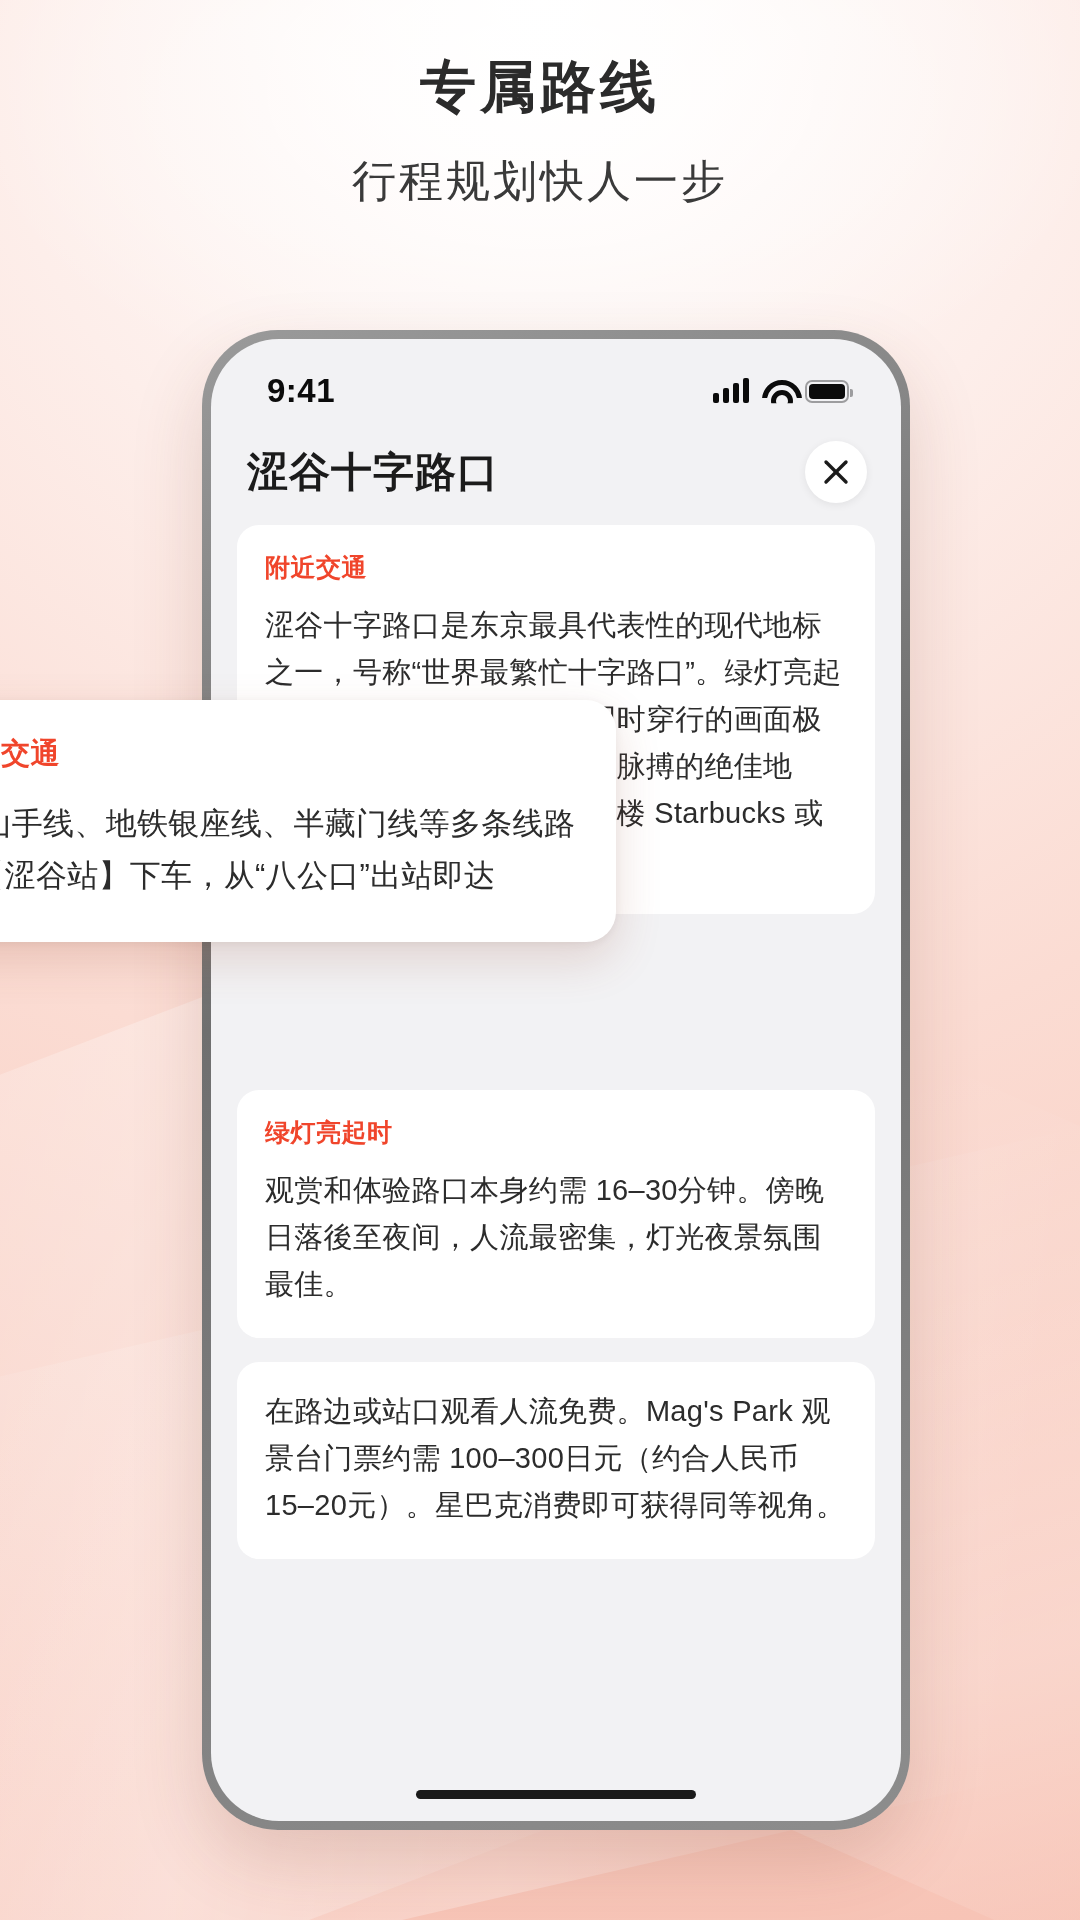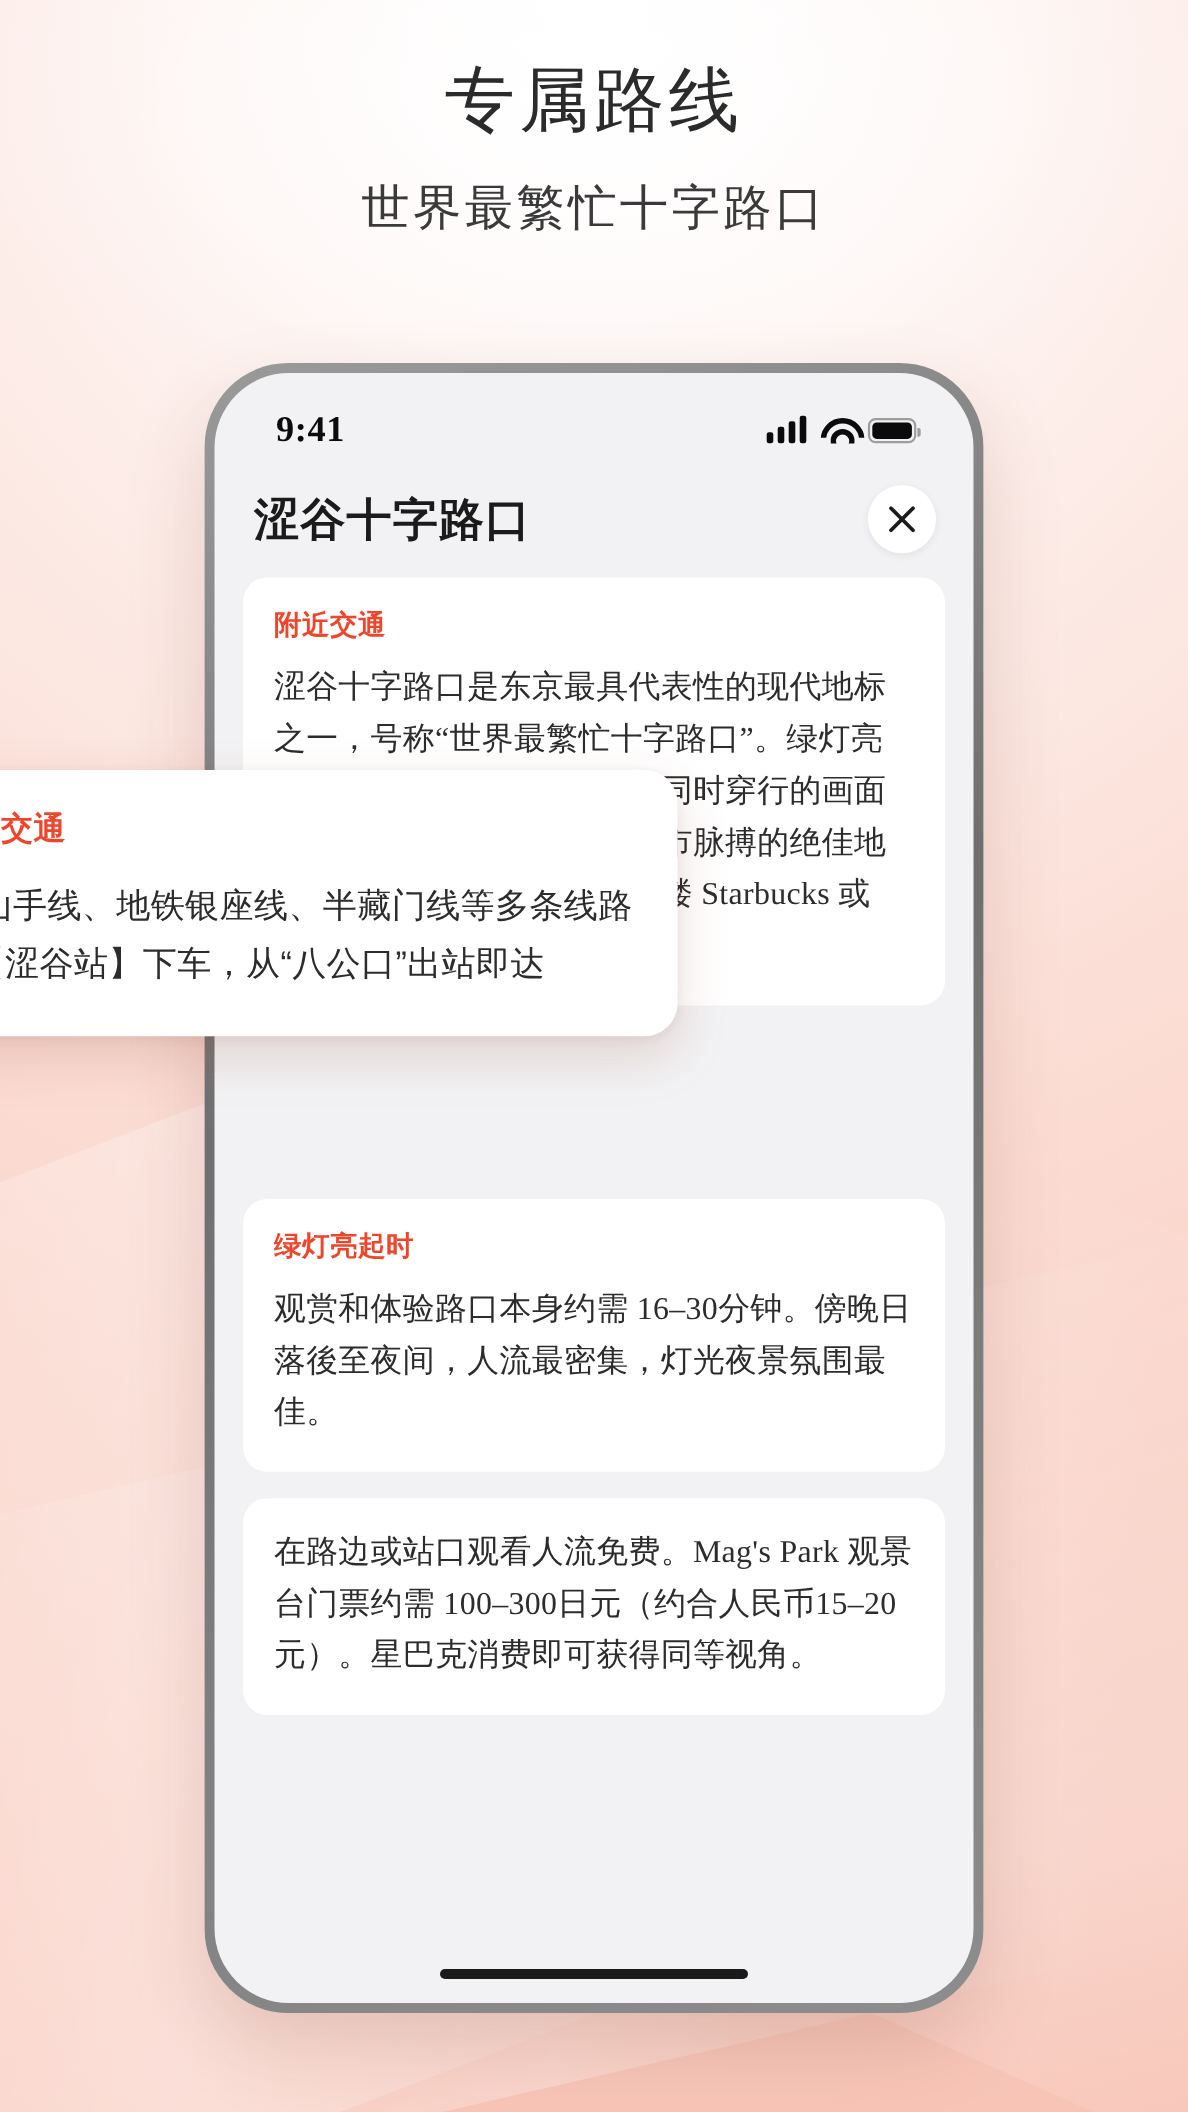--- a/index.html
+++ b/index.html
@@ -63,50 +63,49 @@
   
   .hero {
     position: absolute;
     top: 56px;
     left: 0;
     right: 0;
     text-align: center;
     z-index: 3;
   }
   .hero-title {
-    font-size: 64px;
-    font-weight: 400;
+    font-size: 56px;
+    font-weight: 700;
     letter-spacing: 4px;
     color: #2b2b2b;
     line-height: 1.1;
     margin: 0;
   }
   .hero-sub {
     margin-top: 34px;
     font-size: 44px;
     color: #3a3a3a;
     letter-spacing: 3px;
     font-weight: 400;
   }
 
   
   .phone {
     position: absolute;
-    left: 186px;
+    left: 202px;
     top: 330px;
     width: 708px;
     height: 1500px;
     border-radius: 76px;
     background: #8c8c8c;
     background: linear-gradient(160deg, #9a9a9a 0%, #6f6f6f 40%, #8d8d8d 100%);
     padding: 9px;
     box-sizing: border-box;
     box-shadow: 0 30px 70px rgba(120, 60, 45, 0.18);
     z-index: 4;
-    font-family: Liberation Serif, serif;
   }
   .phone-screen {
     width: 100%;
     height: 100%;
     border-radius: 68px;
     background: #f2f2f4;
     overflow: hidden;
     position: relative;
   }
 
@@ -280,21 +279,21 @@
 
 <div class="bg">
   <div class="bg-glow-top"></div>
   <div class="bg-sheen-1"></div>
   <div class="bg-sheen-2"></div>
   <div class="bg-sheen-3"></div>
 </div>
 
 <div class="hero">
   <div class="hero-title">专属路线</div>
-  <div class="hero-sub">世界最繁忙十字路口</div>
+  <div class="hero-sub">行程规划快人一步</div>
 </div>
 
 <div class="phone">
   <div class="phone-screen">
 
     <div class="status-bar">
       <div class="status-time">9:41</div>
       <div class="status-right">
         <div class="sig">
             <i></i>

